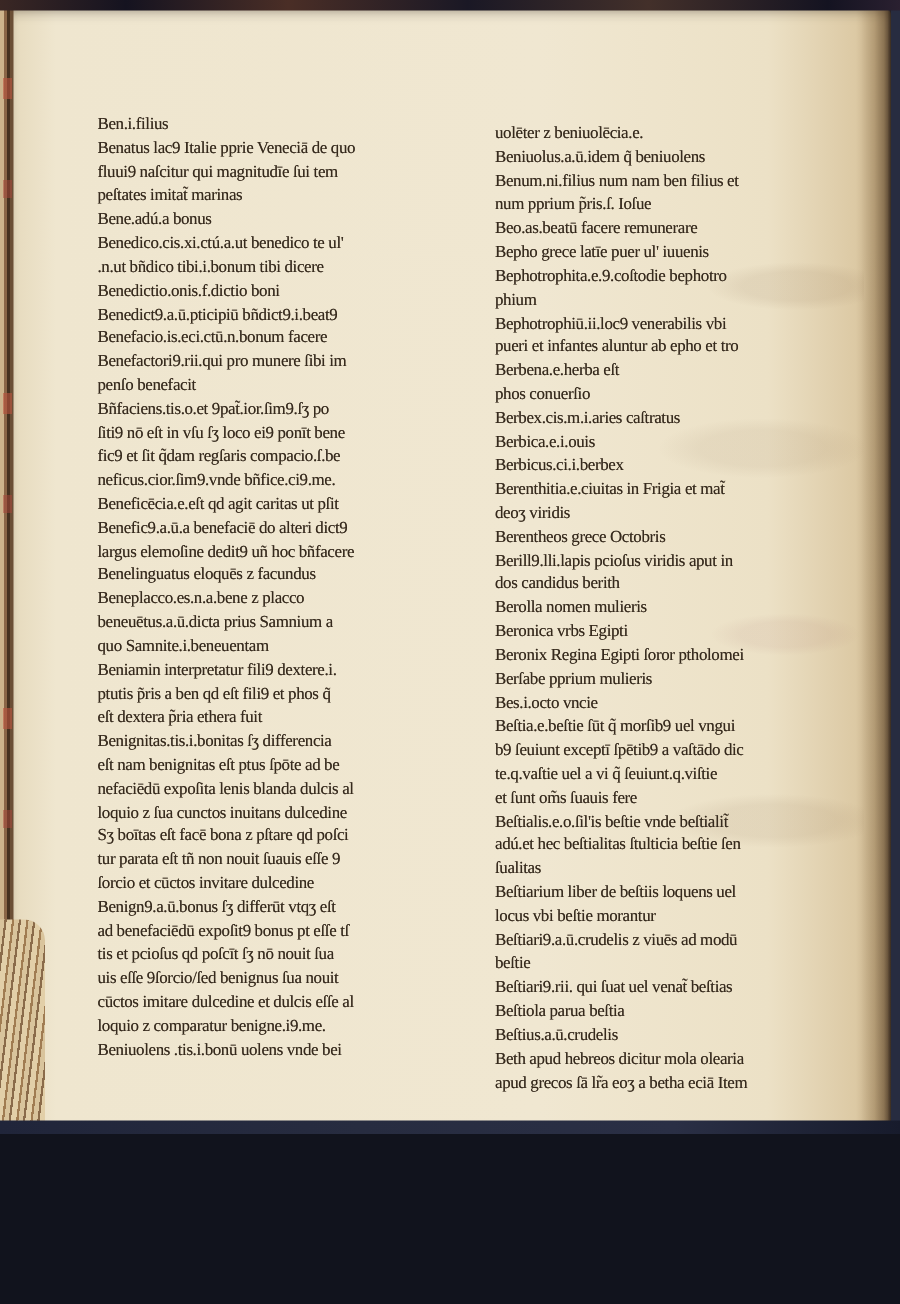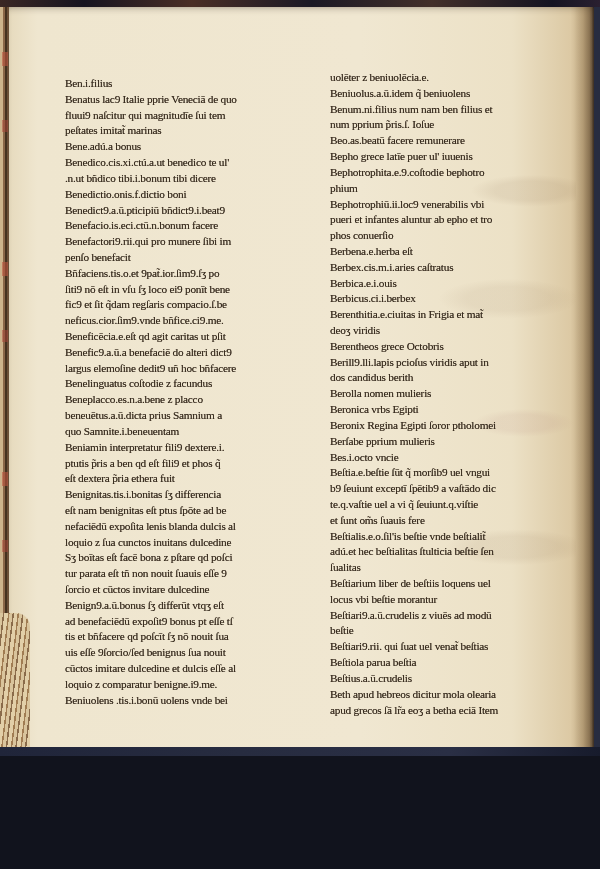--- a/index.html
+++ b/index.html
@@ -63,21 +63,21 @@
   }
   .textcol{
     position:absolute;width:262px;
     color:var(--ink,#362a1d);
     font-size:11.3px;line-height:15.82px;letter-spacing:-.25px;
     text-shadow:0 0 .4px rgba(54,42,29,.65);
     white-space:nowrap;
   }
   .textcol .textline{height:15.82px;overflow:visible;}
   .col-left{left:57px;top:70px;}
-  .col-right{left:322px;top:64px;}
+  .col-right{left:322px;top:76px;}
 </style>
 </head>
 <body>
 
 <div class="scan" style="--ink: #362a1d;">
   <div class="paper">
     <div class="ghost"></div>
     <div class="curl-right"></div>
     <div class="textcol col-left">
         <div class="textline">Ben.i.filius</div>
@@ -92,55 +92,55 @@
         <div class="textline">Benefacio.is.eci.ctū.n.bonum facere</div>
         <div class="textline">Benefactori9.rii.qui pro munere ſibi im</div>
         <div class="textline">penſo benefacit</div>
         <div class="textline">Bñfaciens.tis.o.et 9pat̃.ior.ſim9.ſʒ po</div>
         <div class="textline">ſiti9 nō eſt in vſu ſʒ loco ei9 ponīt bene</div>
         <div class="textline">fic9 et ſit q̃dam regſaris compacio.ſ.be</div>
         <div class="textline">neficus.cior.ſim9.vnde bñfice.ci9.me.</div>
         <div class="textline">Beneficēcia.e.eſt qd agit caritas ut pſit</div>
         <div class="textline">Benefic9.a.ū.a benefaciē do alteri dict9</div>
         <div class="textline">largus elemoſine dedit9 uñ hoc bñfacere</div>
-        <div class="textline">Benelinguatus coſtodie z facundus</div>
+        <div class="textline">Benelinguatus eloquēs z facundus</div>
         <div class="textline">Beneplacco.es.n.a.bene z placco</div>
         <div class="textline">beneuētus.a.ū.dicta prius Samnium a</div>
         <div class="textline">quo Samnite.i.beneuentam</div>
         <div class="textline">Beniamin interpretatur fili9 dextere.i.</div>
         <div class="textline">ptutis p̃ris a ben qd eſt fili9 et phos q̃</div>
         <div class="textline">eſt dextera p̃ria ethera fuit</div>
         <div class="textline">Benignitas.tis.i.bonitas ſʒ differencia</div>
         <div class="textline">eſt nam benignitas eſt ptus ſpōte ad be</div>
         <div class="textline">nefaciēdū expoſita lenis blanda dulcis al</div>
         <div class="textline">loquio z ſua cunctos inuitans dulcedine</div>
         <div class="textline">Sʒ boītas eſt facē bona z pſtare qd poſci</div>
         <div class="textline">tur parata eſt tñ non nouit ſuauis eſſe 9</div>
         <div class="textline">ſorcio et cūctos invitare dulcedine</div>
         <div class="textline">Benign9.a.ū.bonus ſʒ differūt vtqʒ eſt</div>
         <div class="textline">ad benefaciēdū expoſit9 bonus pt eſſe tſ</div>
-        <div class="textline">tis et bñfacere qd poſcīt ſʒ nō nouit ſua</div>
+        <div class="textline">tis et pcioſus qd poſcīt ſʒ nō nouit ſua</div>
         <div class="textline">uis eſſe 9ſorcio/ſed benignus ſua nouit</div>
         <div class="textline">cūctos imitare dulcedine et dulcis eſſe al</div>
         <div class="textline">loquio z comparatur benigne.i9.me.</div>
         <div class="textline">Beniuolens .tis.i.bonū uolens vnde bei</div>
       </div>
     <div class="textcol col-right">
         <div class="textline">uolēter z beniuolēcia.e.</div>
         <div class="textline">Beniuolus.a.ū.idem q̃ beniuolens</div>
         <div class="textline">Benum.ni.filius num nam ben filius et</div>
         <div class="textline">num pprium p̃ris.ſ. Ioſue</div>
         <div class="textline">Beo.as.beatū facere remunerare</div>
         <div class="textline">Bepho grece latīe puer ul' iuuenis</div>
         <div class="textline">Bephotrophita.e.9.coſtodie bephotro</div>
         <div class="textline">phium</div>
         <div class="textline">Bephotrophiū.ii.loc9 venerabilis vbi</div>
         <div class="textline">pueri et infantes aluntur ab epho et tro</div>
+        <div class="textline">Berbena.e.herba eſt</div>
         <div class="textline">phos conuerſio</div>
-        <div class="textline">Berbena.e.herba eſt</div>
         <div class="textline">Berbex.cis.m.i.aries caſtratus</div>
         <div class="textline">Berbica.e.i.ouis</div>
         <div class="textline">Berbicus.ci.i.berbex</div>
         <div class="textline">Berenthitia.e.ciuitas in Frigia et mat̃</div>
         <div class="textline">deoʒ viridis</div>
         <div class="textline">Berentheos grece Octobris</div>
         <div class="textline">Berill9.lli.lapis pcioſus viridis aput in</div>
         <div class="textline">dos candidus berith</div>
         <div class="textline">Berolla nomen mulieris</div>
         <div class="textline">Beronica vrbs Egipti</div>

